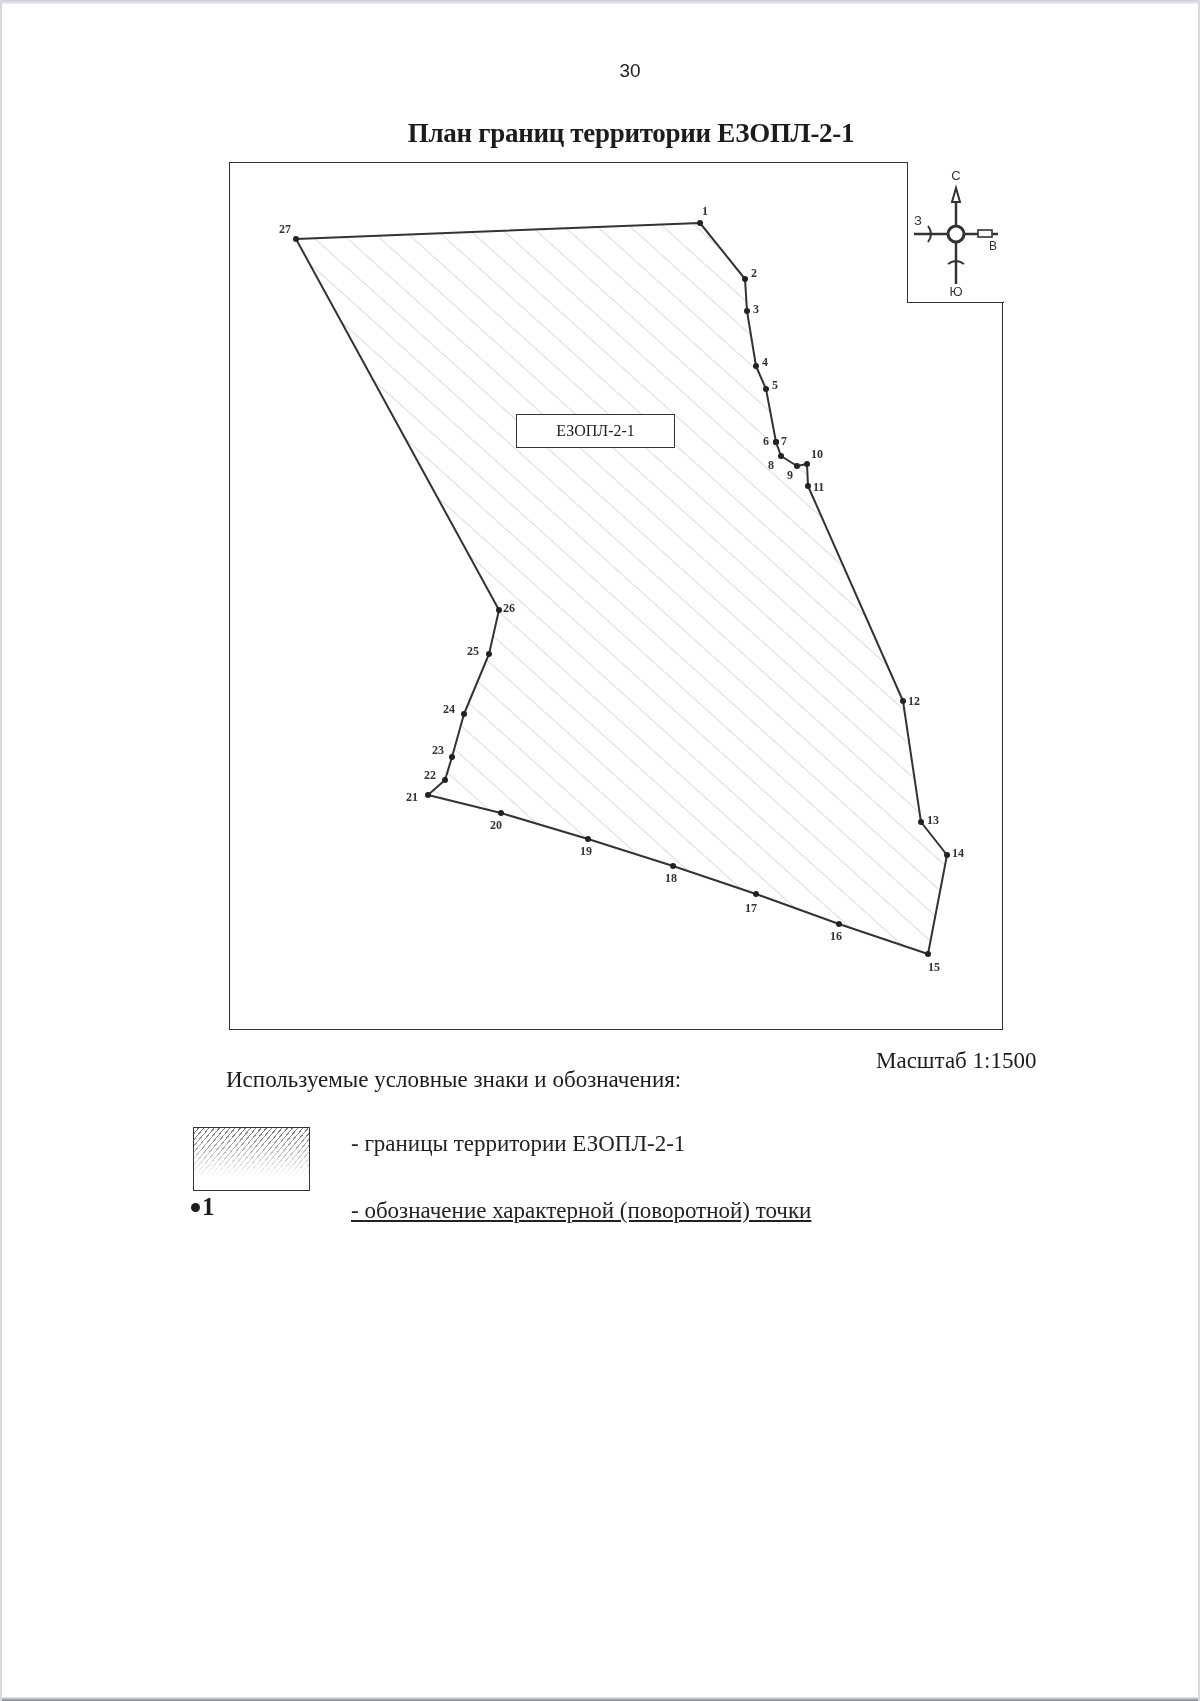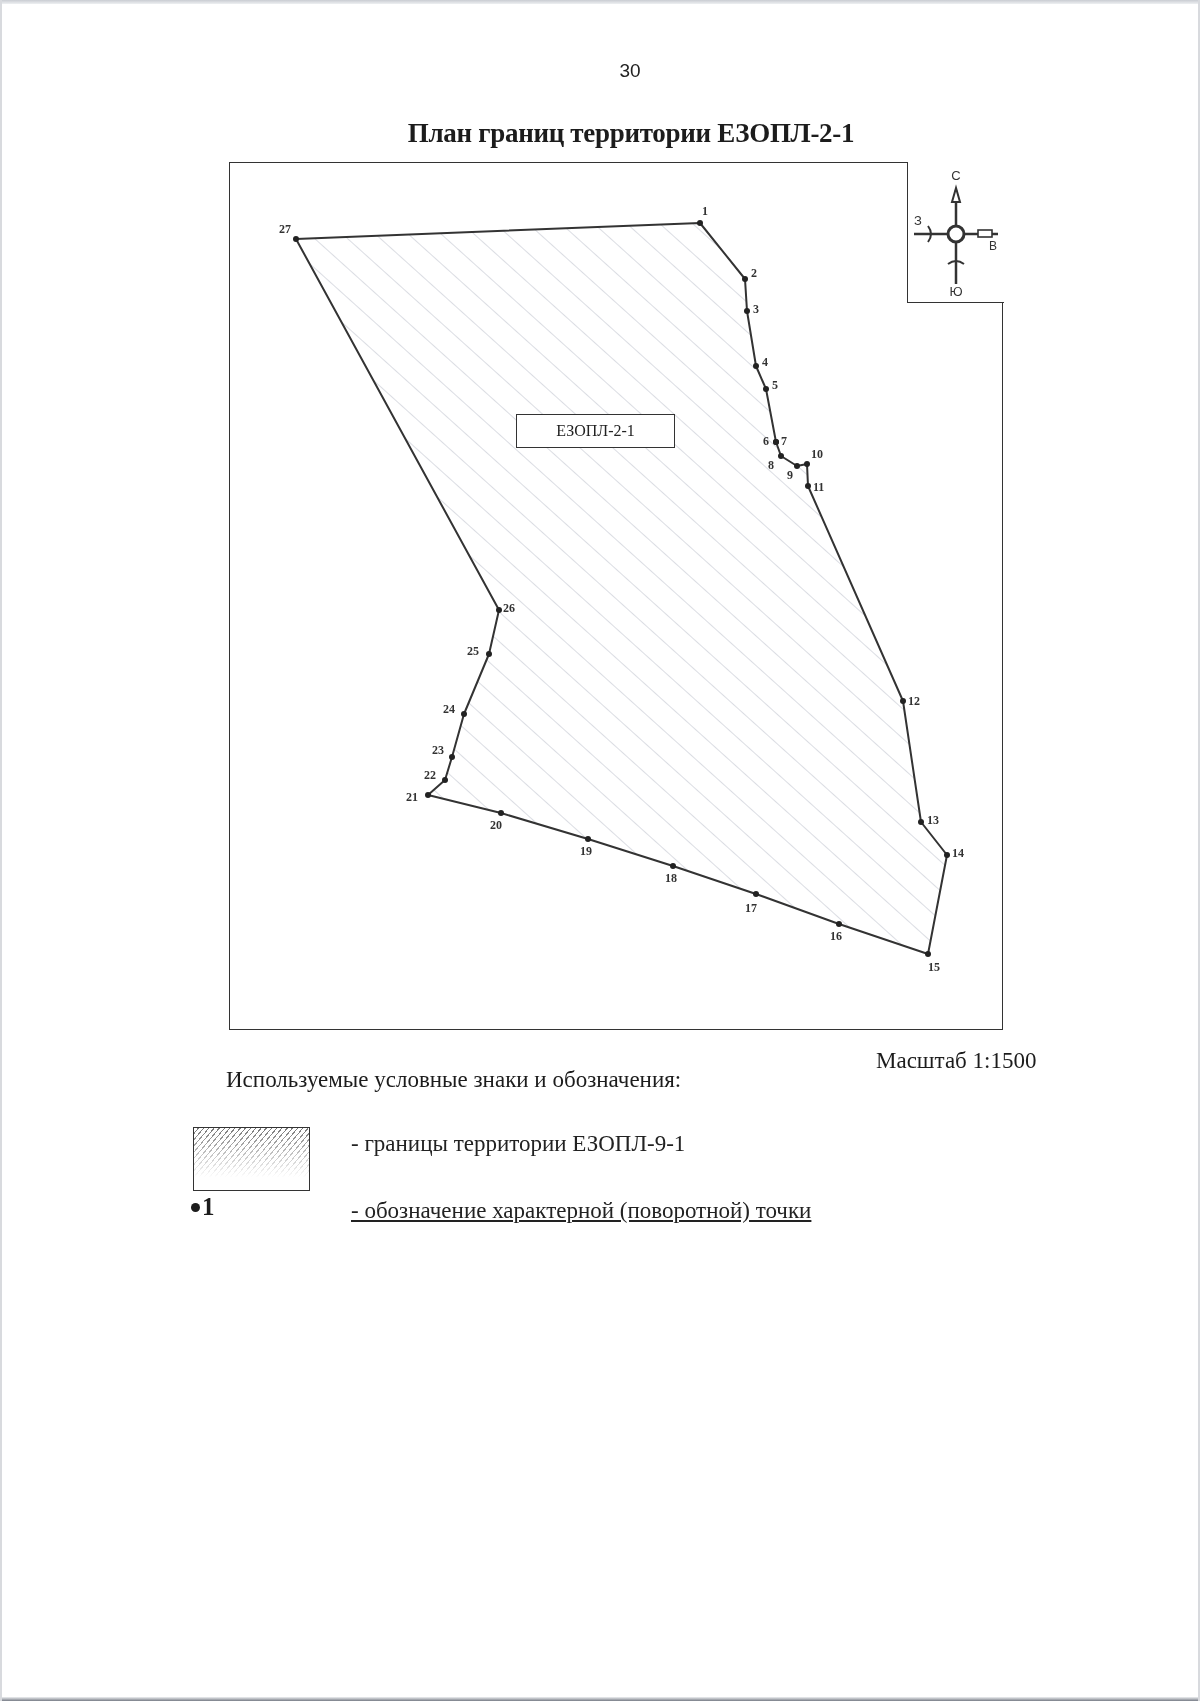--- a/index.html
+++ b/index.html
@@ -154,18 +154,18 @@
       <text id="compass-s" x="48" y="134" text-anchor="middle" font-family="Liberation Sans, sans-serif" font-size="13" fill="#333">Ю</text>
     </svg>
   </div>
 </div>
 
 <div class="scale">Масштаб 1:1500</div>
 
 <div class="legend-heading">Используемые условные знаки и обозначения:</div>
 
 <div class="legend-swatch"></div>
-<div class="legend-text" style="left:351px; top:1131px;">- границы территории ЕЗОПЛ-9-1</div>
+<div class="legend-text" style="left:351px; top:1131px;">- границы территории ЕЗОПЛ-2-1</div>
 
 <div class="legend-point">
   <span class="dot"></span><span>1</span>
 </div>
 <div class="legend-text" style="left:351px; top:1198px;text-decoration:underline;">- обозначение характерной (поворотной) точки</div>
 
 </body></html>

